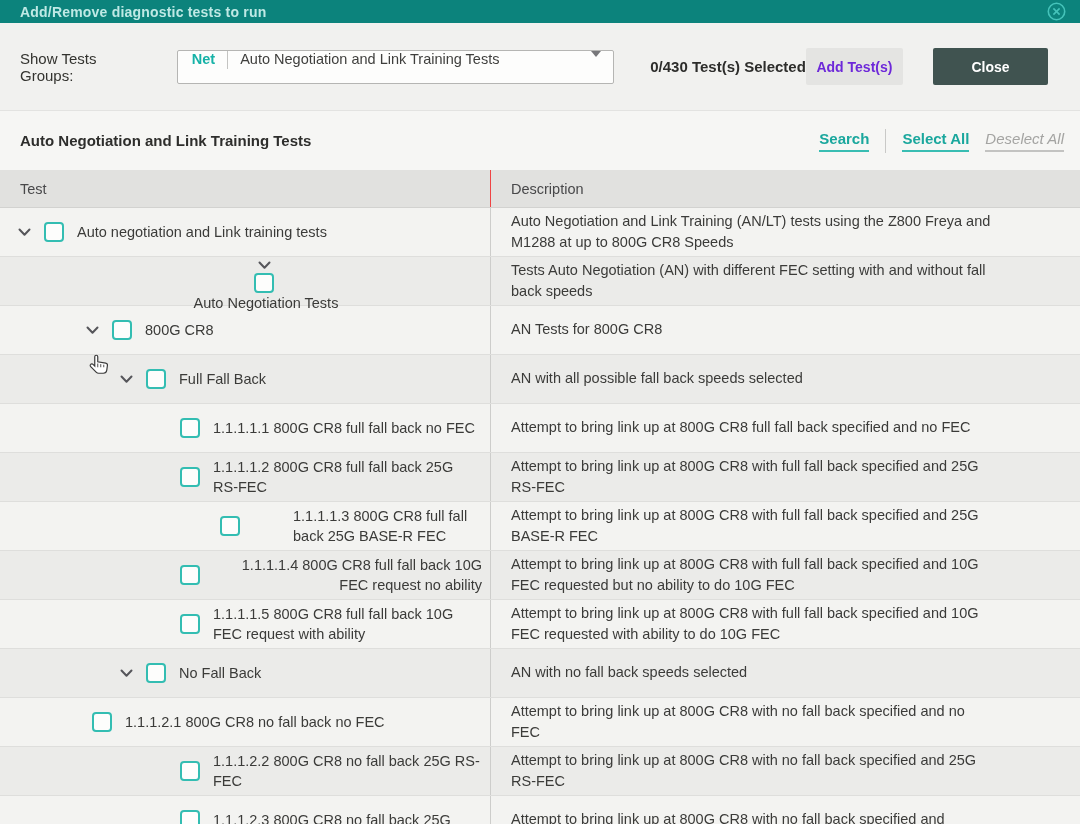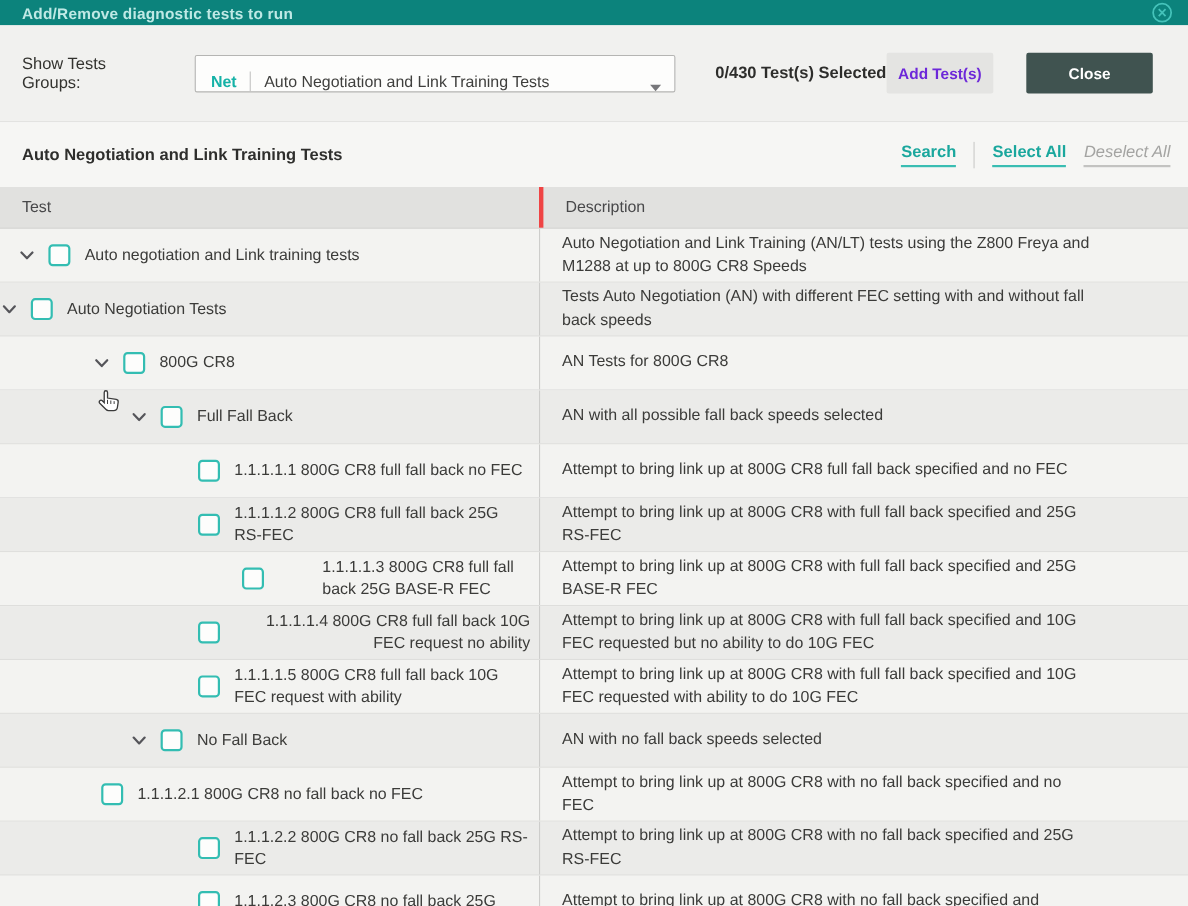--- a/index.html
+++ b/index.html
@@ -9,21 +9,21 @@
   .dialog { position:relative; width:1080px; height:824px; background:#f1f1ef; overflow:hidden; }
 
   
   .title-bar { height:23px; background:#0c837c; display:flex; align-items:center; padding:0 14px 0 20px; }
   .title-bar .title { color:#bfe9e5; font-size:14px; font-weight:bold; letter-spacing:.2px; }
   .title-bar .close-x { margin-left:auto; width:19px; height:19px; cursor:pointer; display:flex; }
 
   
   .toolbar { height:88px; background:#f1f1ef; display:flex; align-items:center; padding:0 20px; border-bottom:1px solid #e3e3e1; }
   .toolbar .group-label { font-size:15px; color:#33332f; }
-  .dropdown { margin-left:24px; width:441px; height:34px; background:#fdfdfc; border:1px solid #b5b5b3; border-radius:2px; display:flex; align-items:flex-end; padding:0 12px 0 14px; cursor:pointer; }
+  .dropdown { margin-left:24px; width:441px; height:34px; background:#fdfdfc; border:1px solid #b5b5b3; border-radius:2px; display:flex; align-items:flex-start; padding:0 12px 0 14px; cursor:pointer; }
   .dropdown .dd-prefix { color:#16b2a7; font-weight:bold; font-size:14.5px; }
   .dropdown .dd-sep { width:1px; height:18px; background:#c4c4c2; margin:0 12px; }
   .dropdown .dd-value { font-size:14.5px; color:#3f3f3d; white-space:nowrap; overflow:hidden; }
   .dropdown .dd-caret { margin-left:auto; width:0; height:0; border-left:5px solid transparent; border-right:5px solid transparent; border-top:6px solid #77777a; }
   .sel-count { margin-left:36px; font-size:15px; font-weight:bold; color:#2d2d2b; white-space:nowrap; }
   .btn { height:37px; border:none; border-radius:2px; font-family:"Liberation Sans", sans-serif; font-size:14px; }
   .btn-add { margin-left:auto; width:98px; background:#e4e4e2; color:#6d28d9; font-weight:bold; cursor:default; }
   .btn-close { margin-left:30px; margin-right:12px; width:116px; background:#405350; color:#ffffff; font-weight:bold; cursor:pointer; }
 
   
@@ -32,21 +32,21 @@
   .links { margin-left:auto; display:flex; align-items:center; }
   .link { font-size:15px; padding-bottom:3px; cursor:pointer; }
   .link-teal { color:#1aa79d; font-weight:bold; border-bottom:2px solid #39bdb2; }
   .link-gray { color:#a4a4a2; border-bottom:2px solid #c3c3c1;font-style:italic; }
   .links .vsep { width:1px; height:24px; background:#c9c9c7; margin:0 16px; }
   .link + .link { margin-left:16px; }
 
   
   .table-header { height:38px; background:#e1e1df; display:flex; border-bottom:1px solid #d2d2d0; }
   .col-test { width:490px; flex:0 0 490px; display:flex; align-items:center; padding-left:20px; }
-  .col-desc { flex:1; display:flex; align-items:center; padding-left:20px; border-left:4px solid #ef4444; }
+  .col-desc { flex:1; display:flex; align-items:center; padding-left:20px; border-left:1px solid #ef4444; }
   .table-header .hdr { font-size:14.5px; color:#48484a; }
 
   .rows { }
   .row { display:flex; height:49px; border-bottom:1px solid #dededc; }
   .row.alt-a { background:#f3f3f1; }
   .row.alt-b { background:#ebebe9; }
   .row .test-cell { width:490px; flex:0 0 490px; display:flex; align-items:center; }
   .row .desc-cell { flex:1; display:flex; align-items:center; padding-left:20px; padding-right:83px; border-left:1px solid #cdcdcb; }
   .chev { width:16px; height:16px; flex:0 0 16px; margin-right:12px; display:flex; align-items:center; justify-content:center; cursor:pointer; }
   .chev.hidden { visibility:hidden; }
@@ -114,21 +114,21 @@
             </svg>
       </span>
       <span class="cbx"></span>
       <span class="t-label">Auto negotiation and Link training tests</span>
     </div>
     <div class="desc-cell">
       <span class="d-text">Auto Negotiation and Link Training (AN/LT) tests using the Z800 Freya and M1288 at up to 800G CR8 Speeds</span>
     </div>
   </div>
       <div class="row alt-b">
-    <div class="test-cell" style="">
+    <div class="test-cell" style="padding-left: 50px; flex-direction: column;">
       <span class="chev">
         <svg width="13" height="9" viewBox="0 0 13 9">
               <polyline points="1.5,1.5 6.5,6.8 11.5,1.5" fill="none" stroke="#55555a" stroke-width="2" stroke-linecap="round" stroke-linejoin="round"></polyline>
             </svg>
       </span>
       <span class="cbx"></span>
       <span class="t-label">Auto Negotiation Tests</span>
     </div>
     <div class="desc-cell">
       <span class="d-text">Tests Auto Negotiation (AN) with different FEC setting with and without fall back speeds</span>

